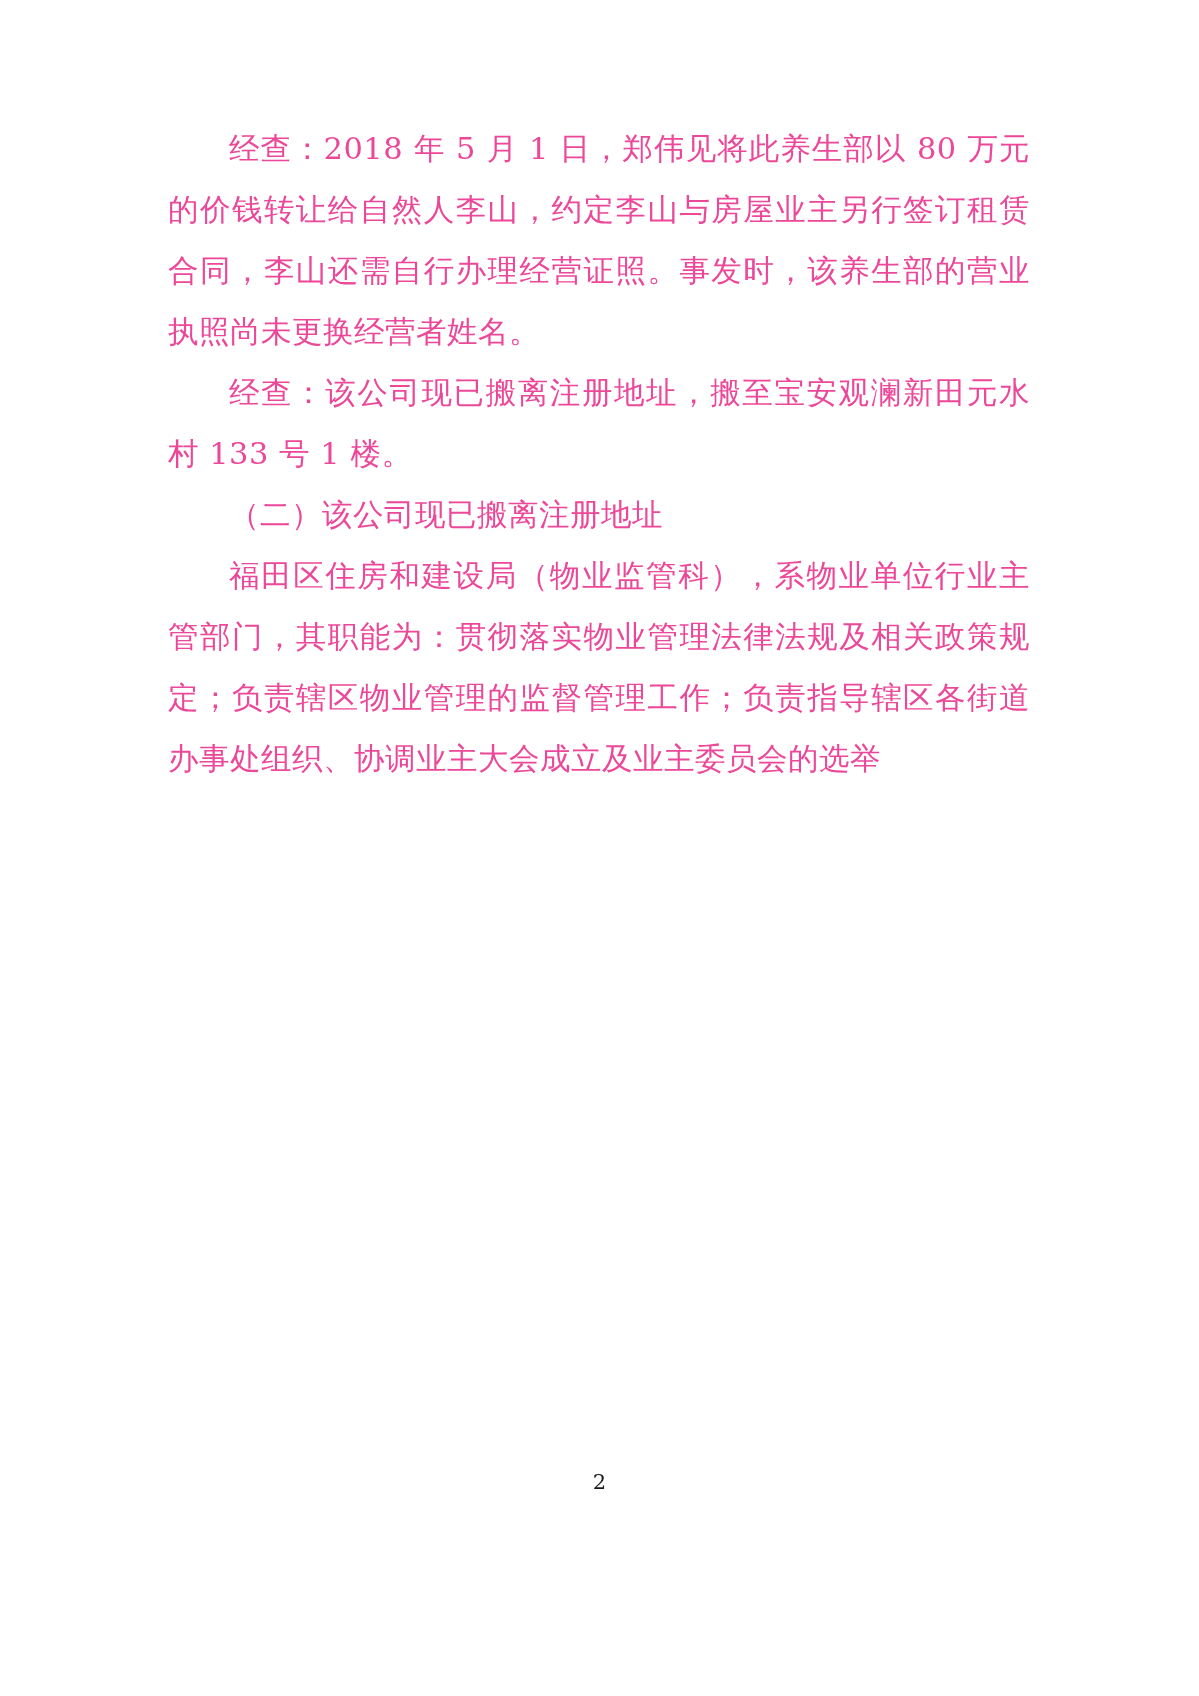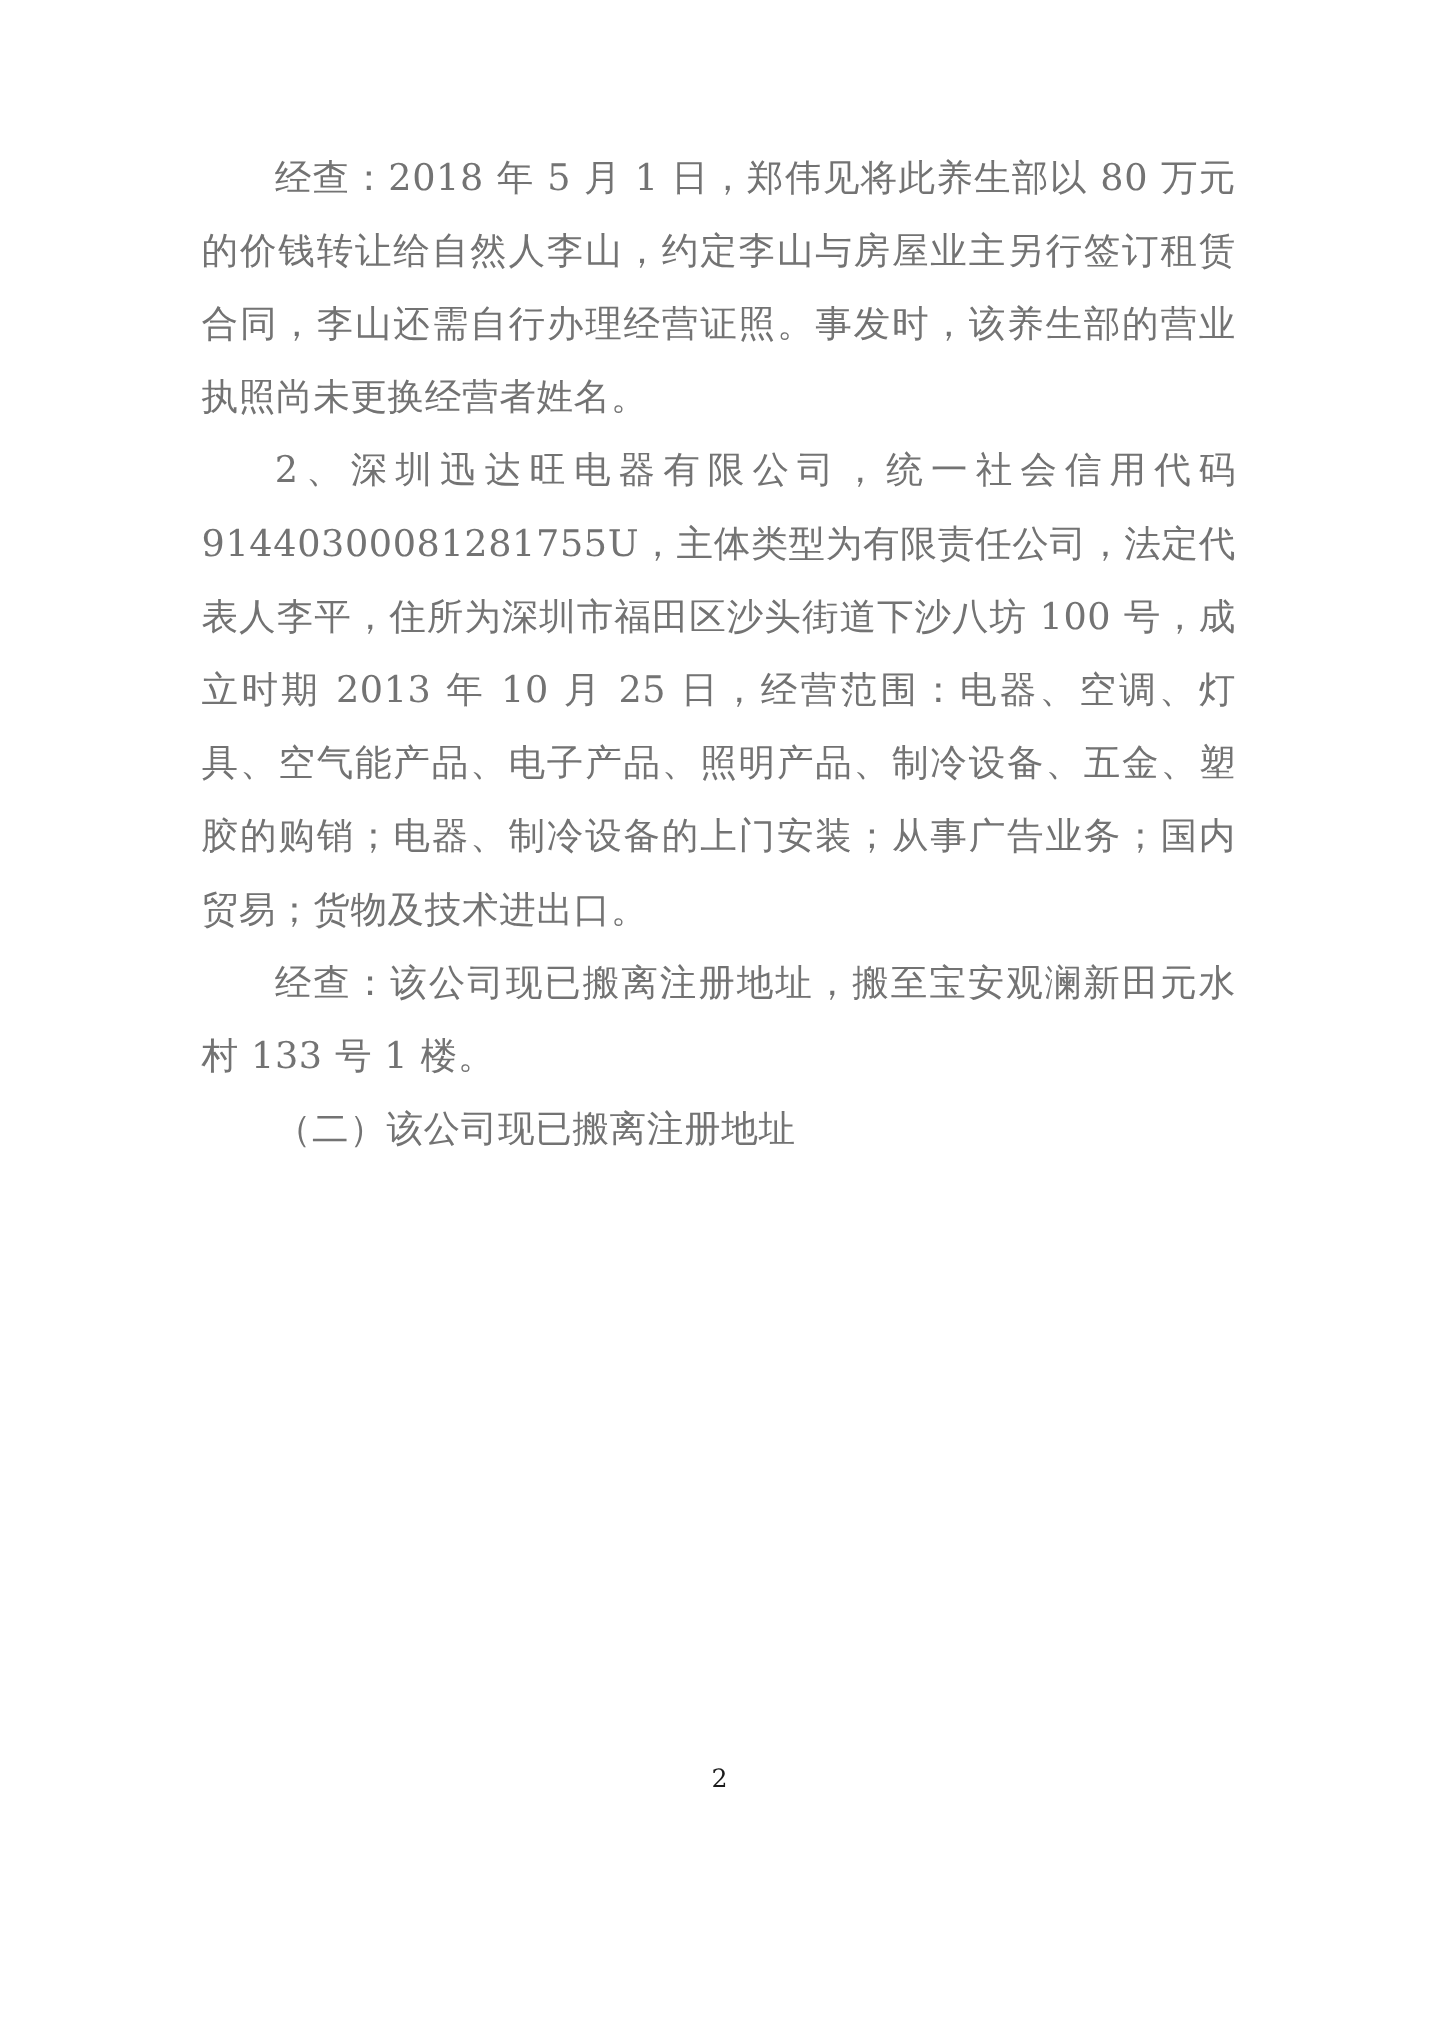--- a/index.html
+++ b/index.html
@@ -22,21 +22,21 @@
   .content {
     position: absolute;
     left: 168px;
     top: 118px;
     width: 862px;
   }
   .para {
     font-family: "DejaVu Serif", serif;
     font-size: 30.5px;
     line-height: 61px;
-    color: #737373;
+    color: #ec4899;
     text-align: justify;
     text-justify: inter-ideograph;
     letter-spacing: 0.5px;
     margin: 0;
     white-space: pre-wrap;
   }
   .indent {
     text-indent: 61px;
   }
   .page-number {
@@ -49,18 +49,18 @@
     font-size: 21px;
     color: #1a1a1a;
   }
 </style>
 </head>
 <body>
 
 <div class="page">
   <div class="content">
     <p class="para indent">经查：2018 年 5 月 1 日，郑伟见将此养生部以 80 万元的价钱转让给自然人李山，约定李山与房屋业主另行签订租赁合同，李山还需自行办理经营证照。事发时，该养生部的营业执照尚未更换经营者姓名。</p>
-    <p class="para indent">2、深圳迅达旺电器有限公司，统一社会信用代码91440300081281755U，主体类型为有限责任公司，法定代表人李平，住所为深圳市福田区沙头街道下沙八坊 100 号，成立时期 2013 年 10 月 25 日，经营范围：电器、空调、灯具、空气能产品、电子产品、照明产品、制冷设备、五金、塑胶的购销；电器、制冷设备的上门安装；从事广告业务；国内贸易；货物及技术进出口。</p>
     <p class="para indent">经查：该公司现已搬离注册地址，搬至宝安观澜新田元水村 133 号 1 楼。</p>
     <p class="para indent">（二）该公司现已搬离注册地址</p>
+    <p class="para indent">福田区住房和建设局（物业监管科），系物业单位行业主管部门，其职能为：贯彻落实物业管理法律法规及相关政策规定；负责辖区物业管理的监督管理工作；负责指导辖区各街道办事处组织、协调业主大会成立及业主委员会的选举</p>
   </div>
   <div class="page-number">2</div>
 </div>
 
 </body></html>

